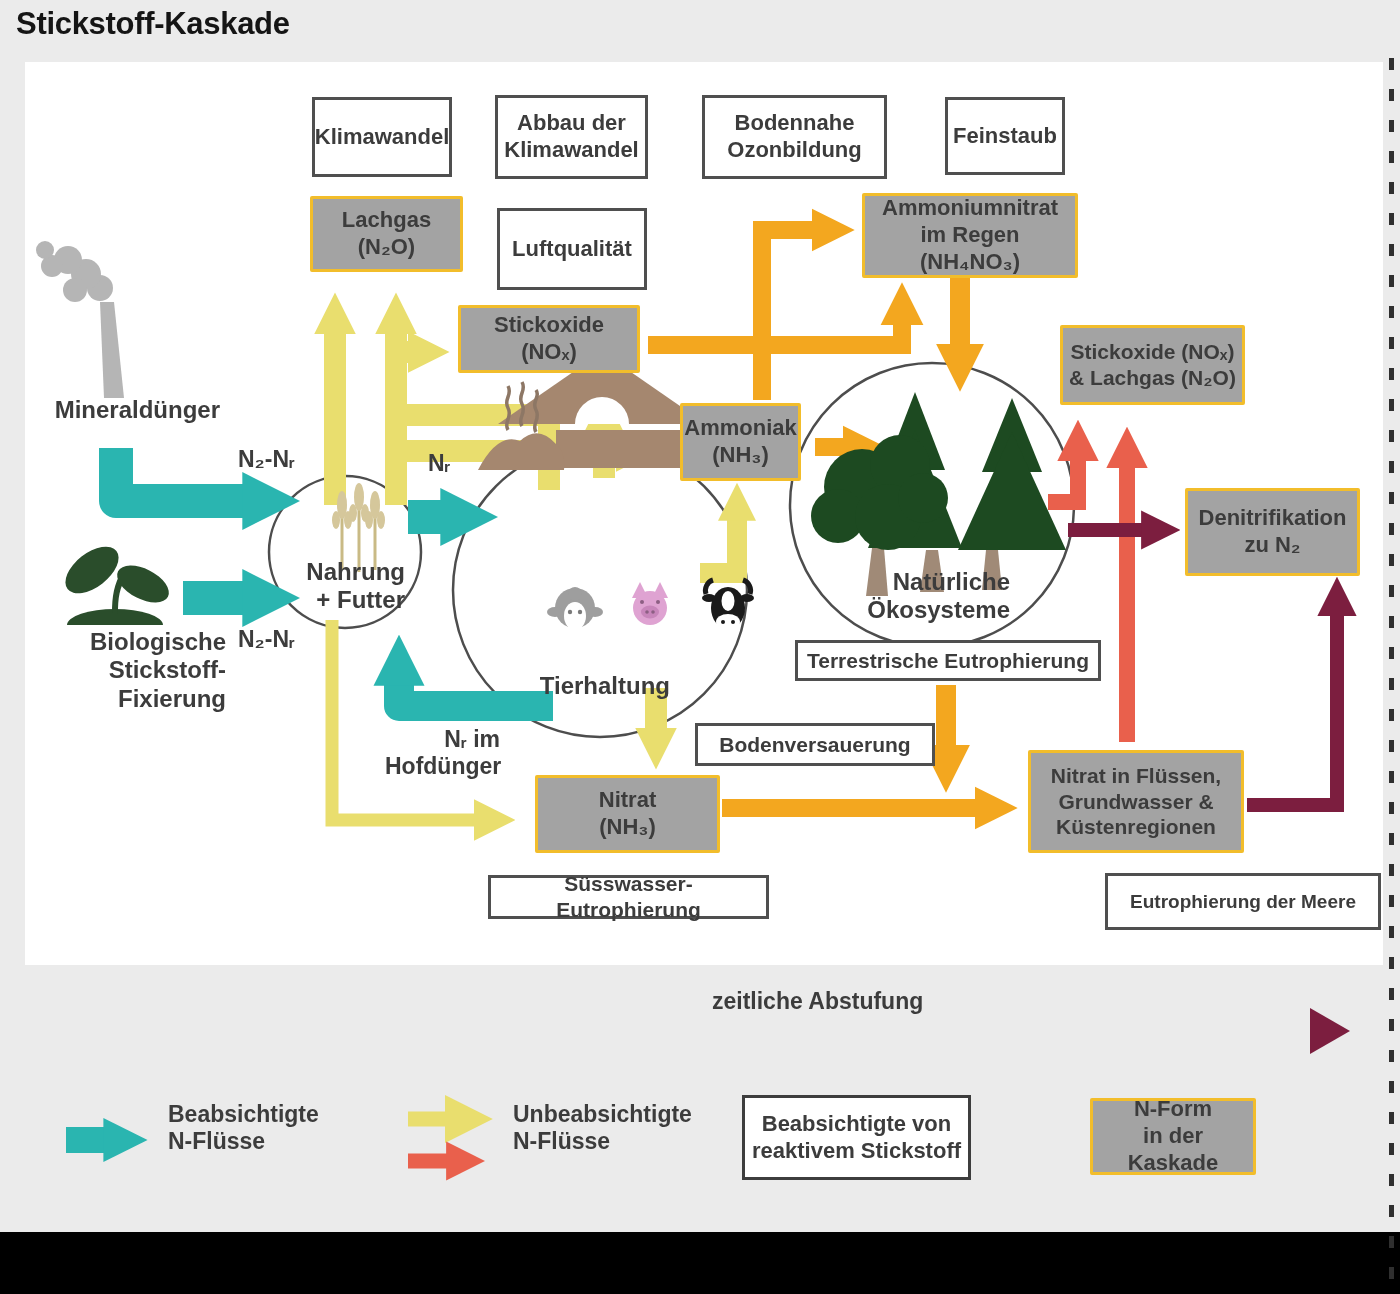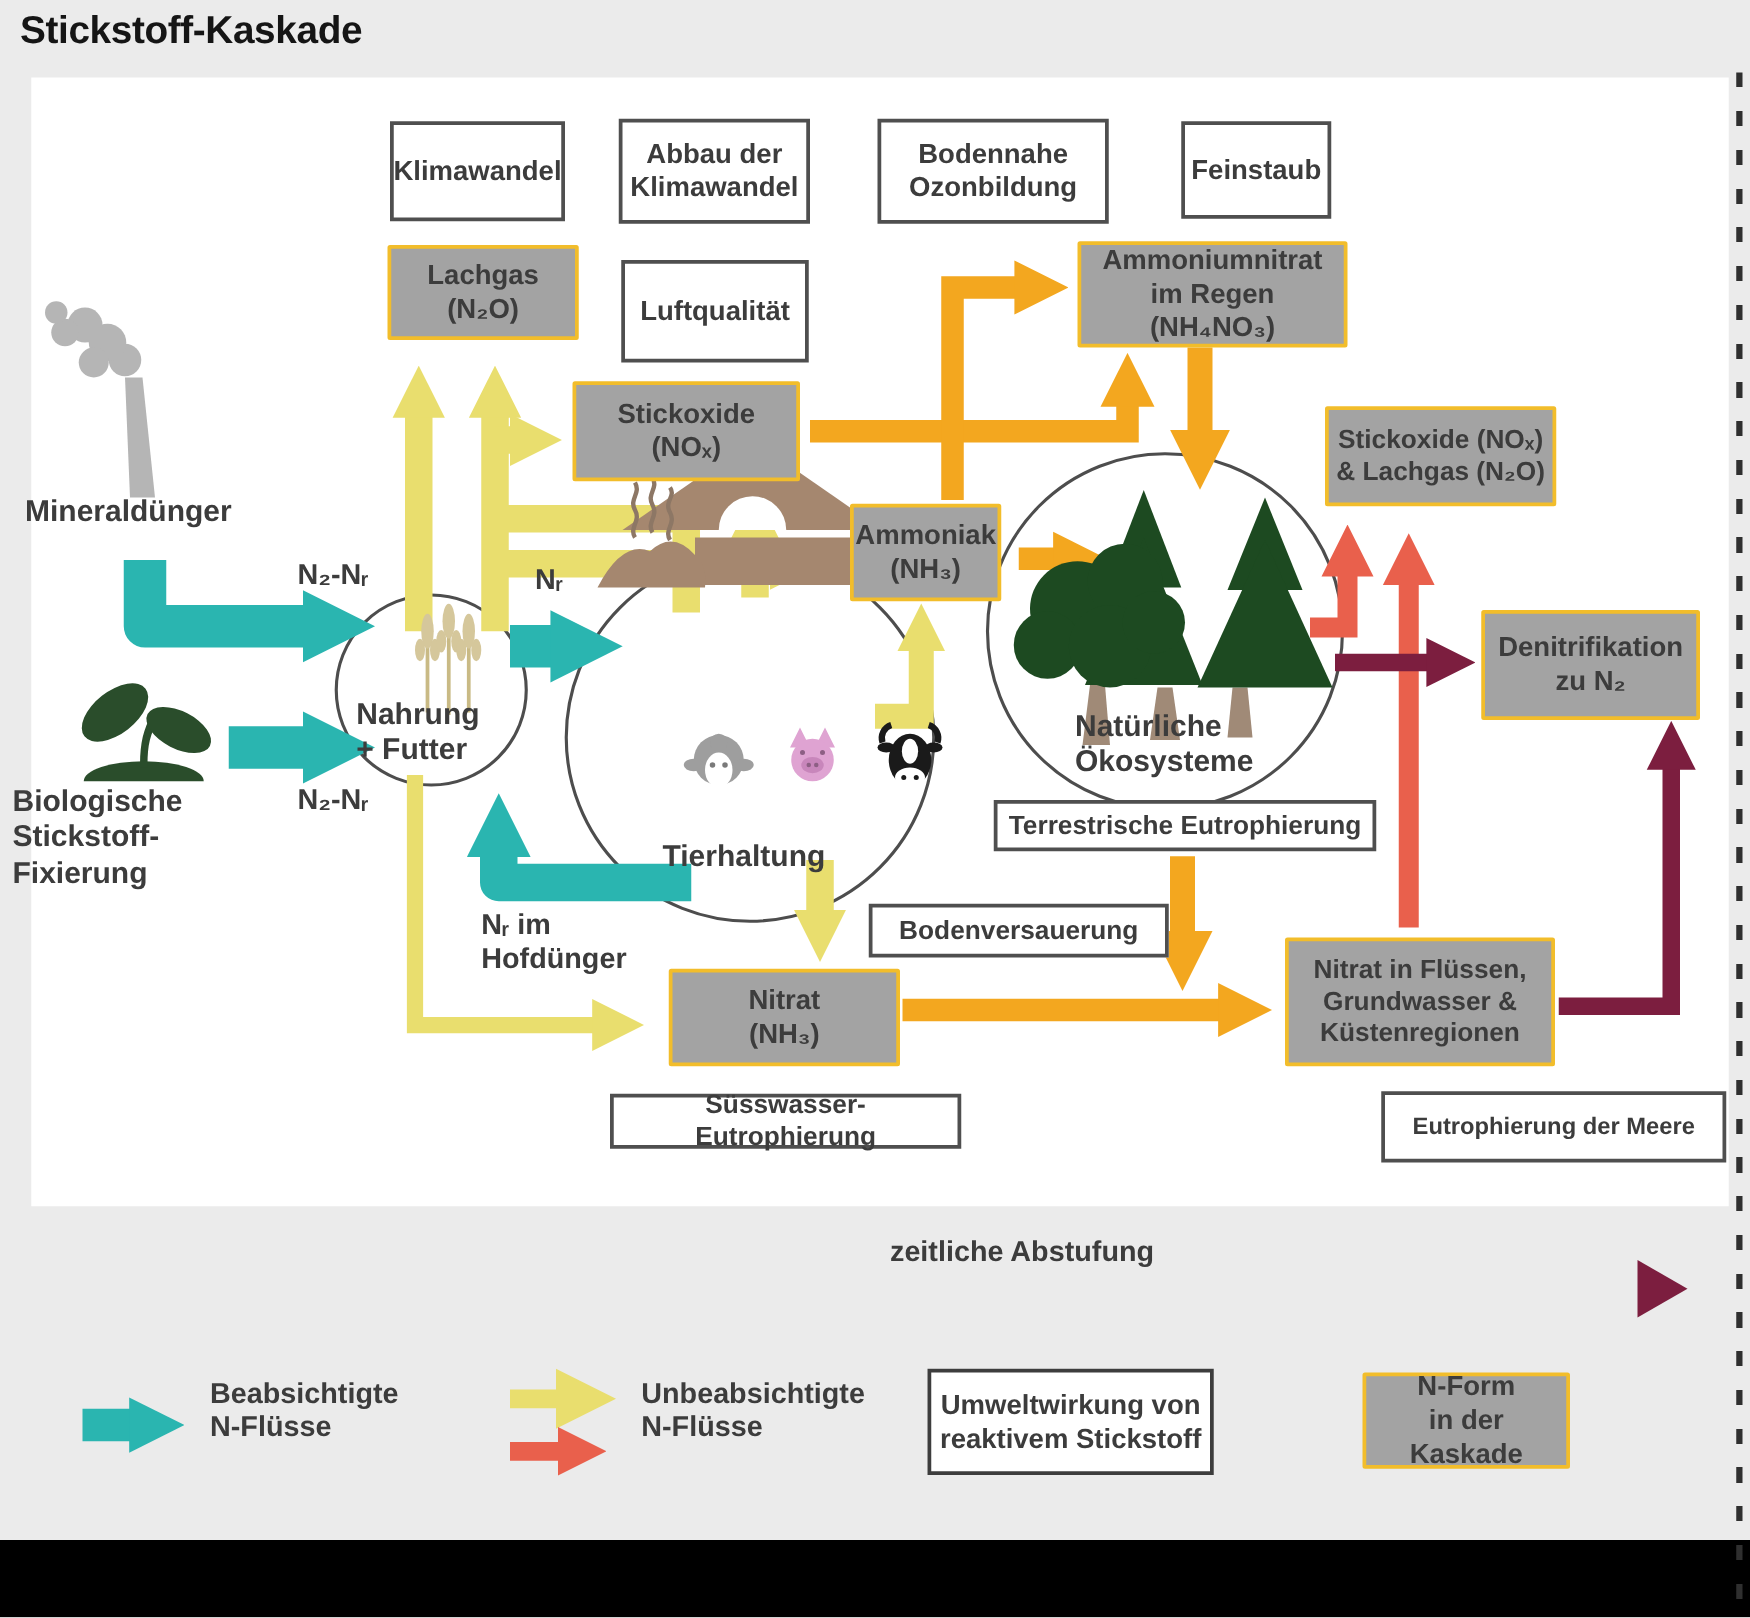--- a/index.html
+++ b/index.html
@@ -4,21 +4,21 @@
 <style>
   html,body{margin:0;padding:0;background:#ebebeb;}
   .stage{position:relative;width:1400px;height:1294px;background:#ebebeb;
          font-family:"Liberation Sans","DejaVu Sans",sans-serif;overflow:hidden;}
   .panel{position:absolute;left:25px;top:62px;width:1358px;height:903px;background:#ffffff;z-index:0;}
   svg.layer{position:absolute;left:0;top:0;z-index:1;}
   .title{position:absolute;left:16px;top:6px;font-size:31px;font-weight:bold;color:#151515;
          letter-spacing:-0.3px;z-index:2;}
   .lbl{position:absolute;white-space:pre-line;color:#3c3c3c;font-weight:bold;line-height:1.18;
        font-size:23px;z-index:2;}
-  .center{text-align:left;}
+  .center{text-align:right;}
   .wbox,.ybox{position:absolute;display:flex;align-items:center;justify-content:center;
        text-align:center;white-space:pre-line;font-weight:bold;color:#3c3c3c;line-height:1.22;
        font-size:22px;z-index:2;box-sizing:border-box;padding:2px 4px;}
   .wbox{background:#ffffff;border:3px solid #4f4f4f;}
   .ybox{background:#a3a3a3;border:3px solid #f2bd2b;border-radius:2px;}
   .blackbar{position:absolute;left:0;top:1232px;width:1400px;height:62px;background:#000;z-index:3;}
   .dashes{position:absolute;left:1389px;top:58px;width:5px;height:1236px;z-index:4;
        background:repeating-linear-gradient(to bottom,#2f2f2f 0 12px,rgba(0,0,0,0) 12px 31px);}
 </style>
 </head>
@@ -214,21 +214,21 @@
 Ozonbildung</div>
   <div class="wbox" style="left:945px;top:97px;width:120px;height:78px">Feinstaub</div>
   <div class="wbox" style="left:497px;top:208px;width:150px;height:82px">Luftqualität</div>
   <div class="wbox" style="left:795px;top:640px;width:306px;height:41px;font-size:21px">Terrestrische Eutrophierung</div>
   <div class="wbox" style="left:695px;top:723px;width:240px;height:43px;font-size:21px">Bodenversauerung</div>
   <div class="wbox" style="left:488px;top:875px;width:281px;height:44px;font-size:21px">Süsswasser-Eutrophierung</div>
   <div class="wbox" style="left:1105px;top:873px;width:276px;height:57px;font-size:19px">Eutrophierung der Meere</div>
 
   <div class="ybox" style="left:310px;top:196px;width:153px;height:76px">Lachgas
 (N₂O)</div>
-  <div class="ybox" style="left:458px;top:305px;width:182px;height:80px">Stickoxide
+  <div class="ybox" style="left:458px;top:305px;width:182px;height:68px">Stickoxide
 (NOₓ)</div>
   <div class="ybox" style="left:862px;top:193px;width:216px;height:85px">Ammoniumnitrat
 im Regen (NH₄NO₃)</div>
   <div class="ybox" style="left:680px;top:403px;width:121px;height:78px">Ammoniak
 (NH₃)</div>
   <div class="ybox" style="left:1060px;top:325px;width:185px;height:80px;font-size:21px">Stickoxide (NOₓ)
 &amp; Lachgas (N₂O)</div>
   <div class="ybox" style="left:1185px;top:488px;width:175px;height:88px">Denitrifikation
 zu N₂</div>
   <div class="ybox" style="left:535px;top:775px;width:185px;height:78px">Nitrat
@@ -250,20 +250,20 @@
   <div class="lbl" style="left:428px;top:450px">Nᵣ</div>
   <div class="lbl" style="left:238px;top:626px">N₂-Nᵣ</div>
   <div class="lbl center" style="left:385px;top:726px;width:115px">Nᵣ im
 Hofdünger</div>
 
   <div class="lbl" style="left:712px;top:988px;width:220px">zeitliche Abstufung</div>
   <div class="lbl" style="left:168px;top:1101px">Beabsichtigte
 N-Flüsse</div>
   <div class="lbl" style="left:513px;top:1101px">Unbeabsichtigte
 N-Flüsse</div>
-  <div class="wbox" style="left:742px;top:1095px;width:229px;height:85px;font-size:22px;border-color:#3d3d3d">Umweltwirkung von
+  <div class="wbox" style="left:742px;top:1095px;width:229px;height:85px;font-size:22px;border-color:#3d3d3d">Beabsichtigte von
 reaktivem Stickstoff</div>
   <div class="ybox" style="left:1090px;top:1098px;width:166px;height:77px">N-Form
 in der Kaskade</div>
 
   <div class="blackbar"></div>
   <div class="dashes"></div>
 </div>
 
 </body></html>

